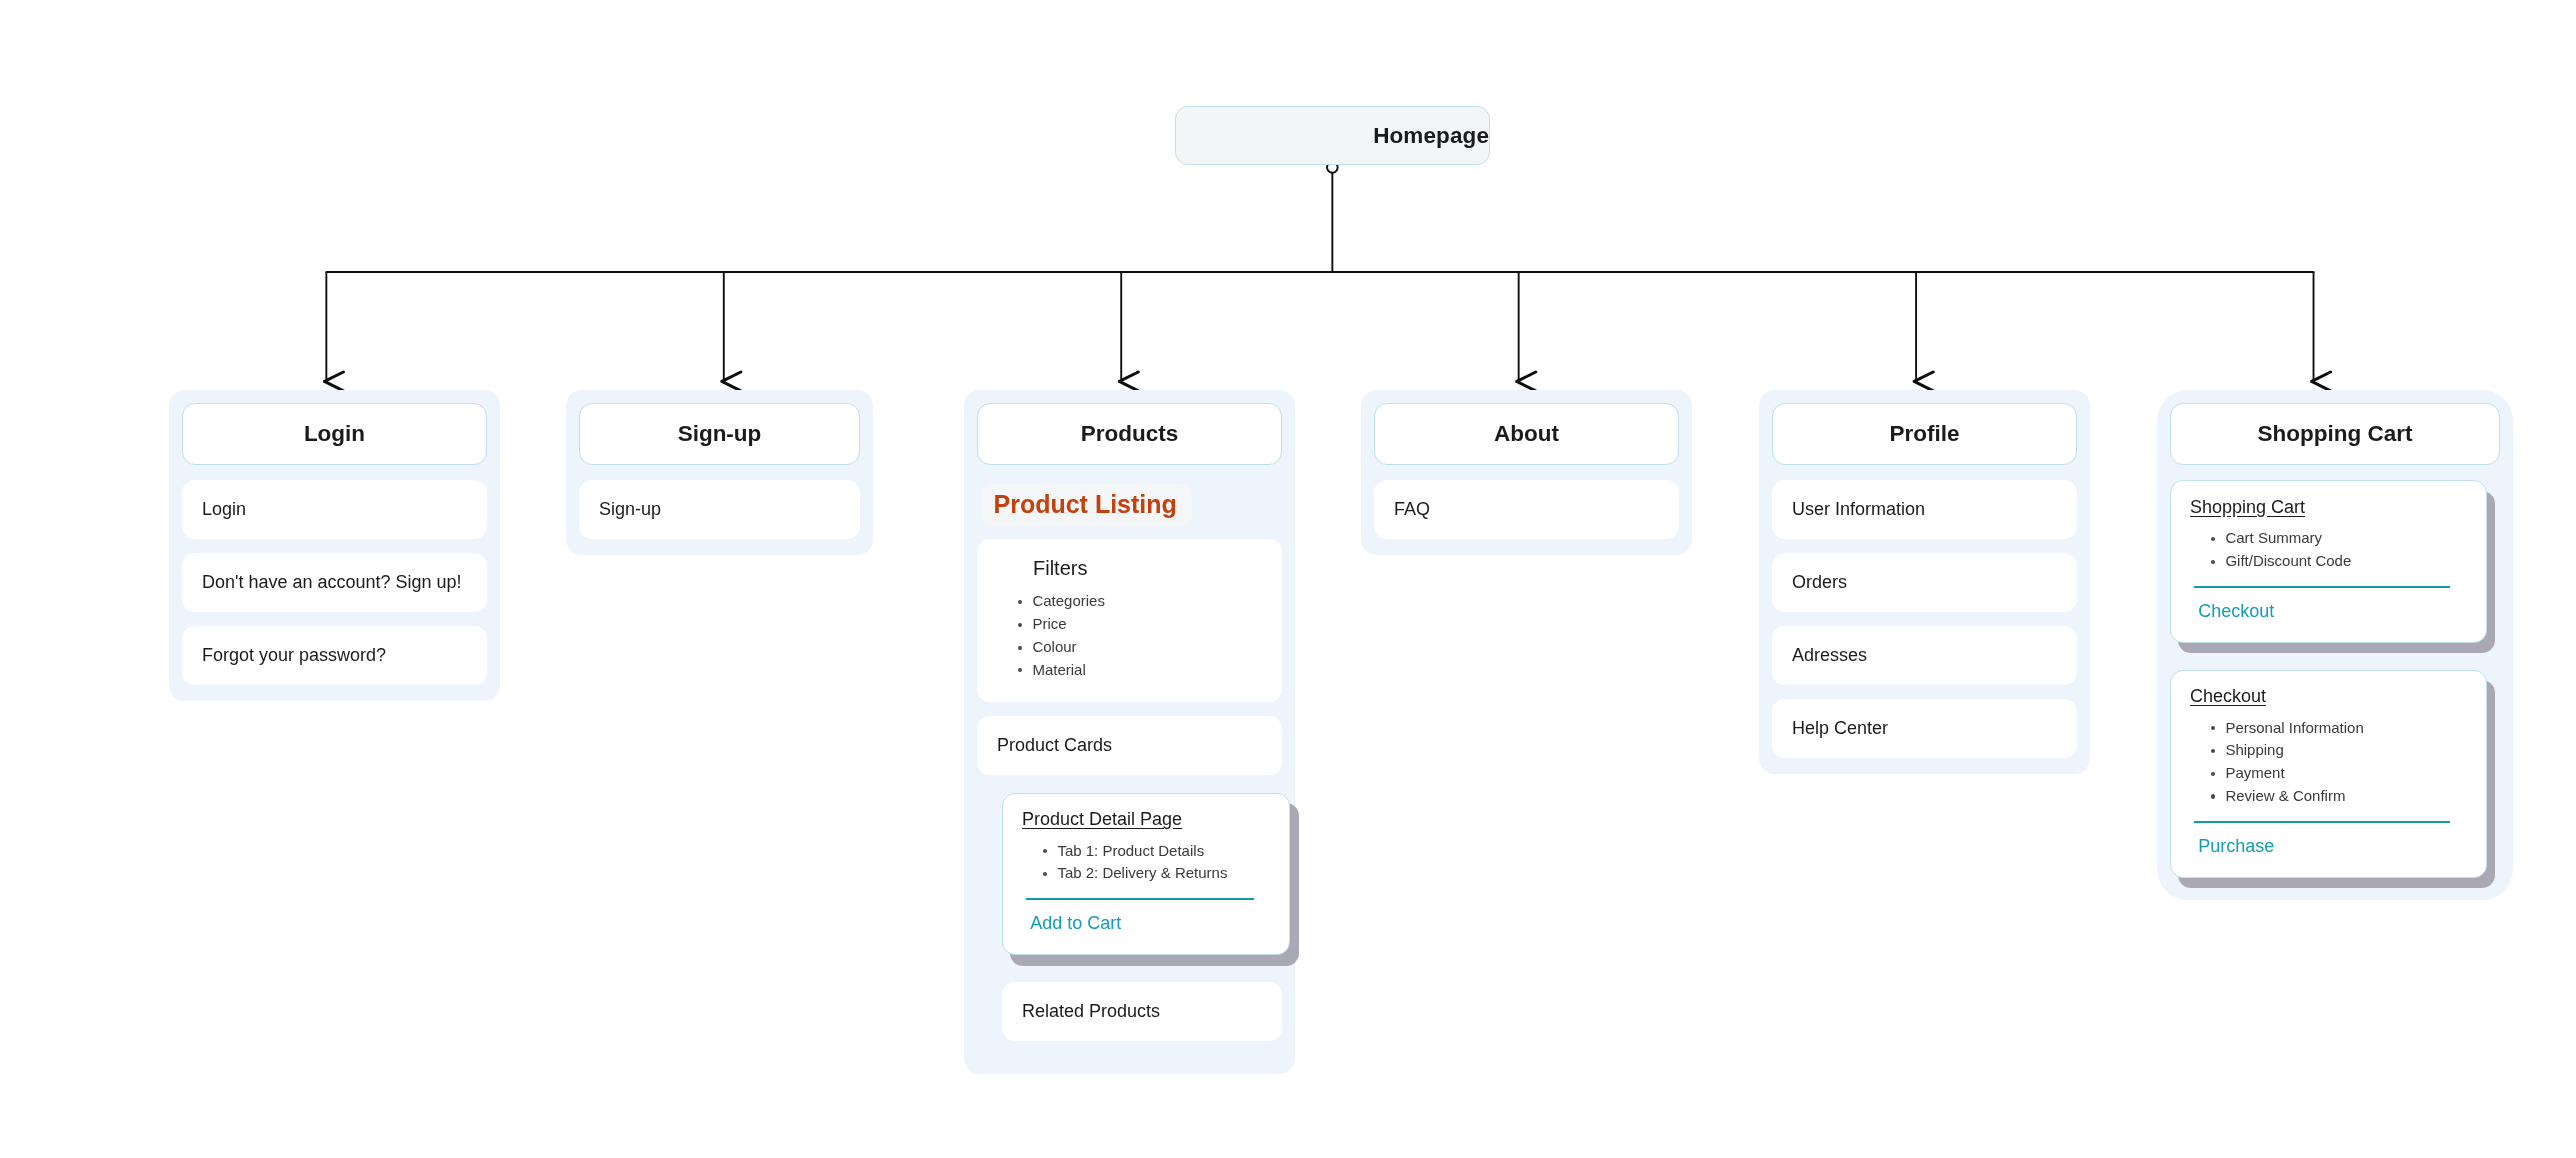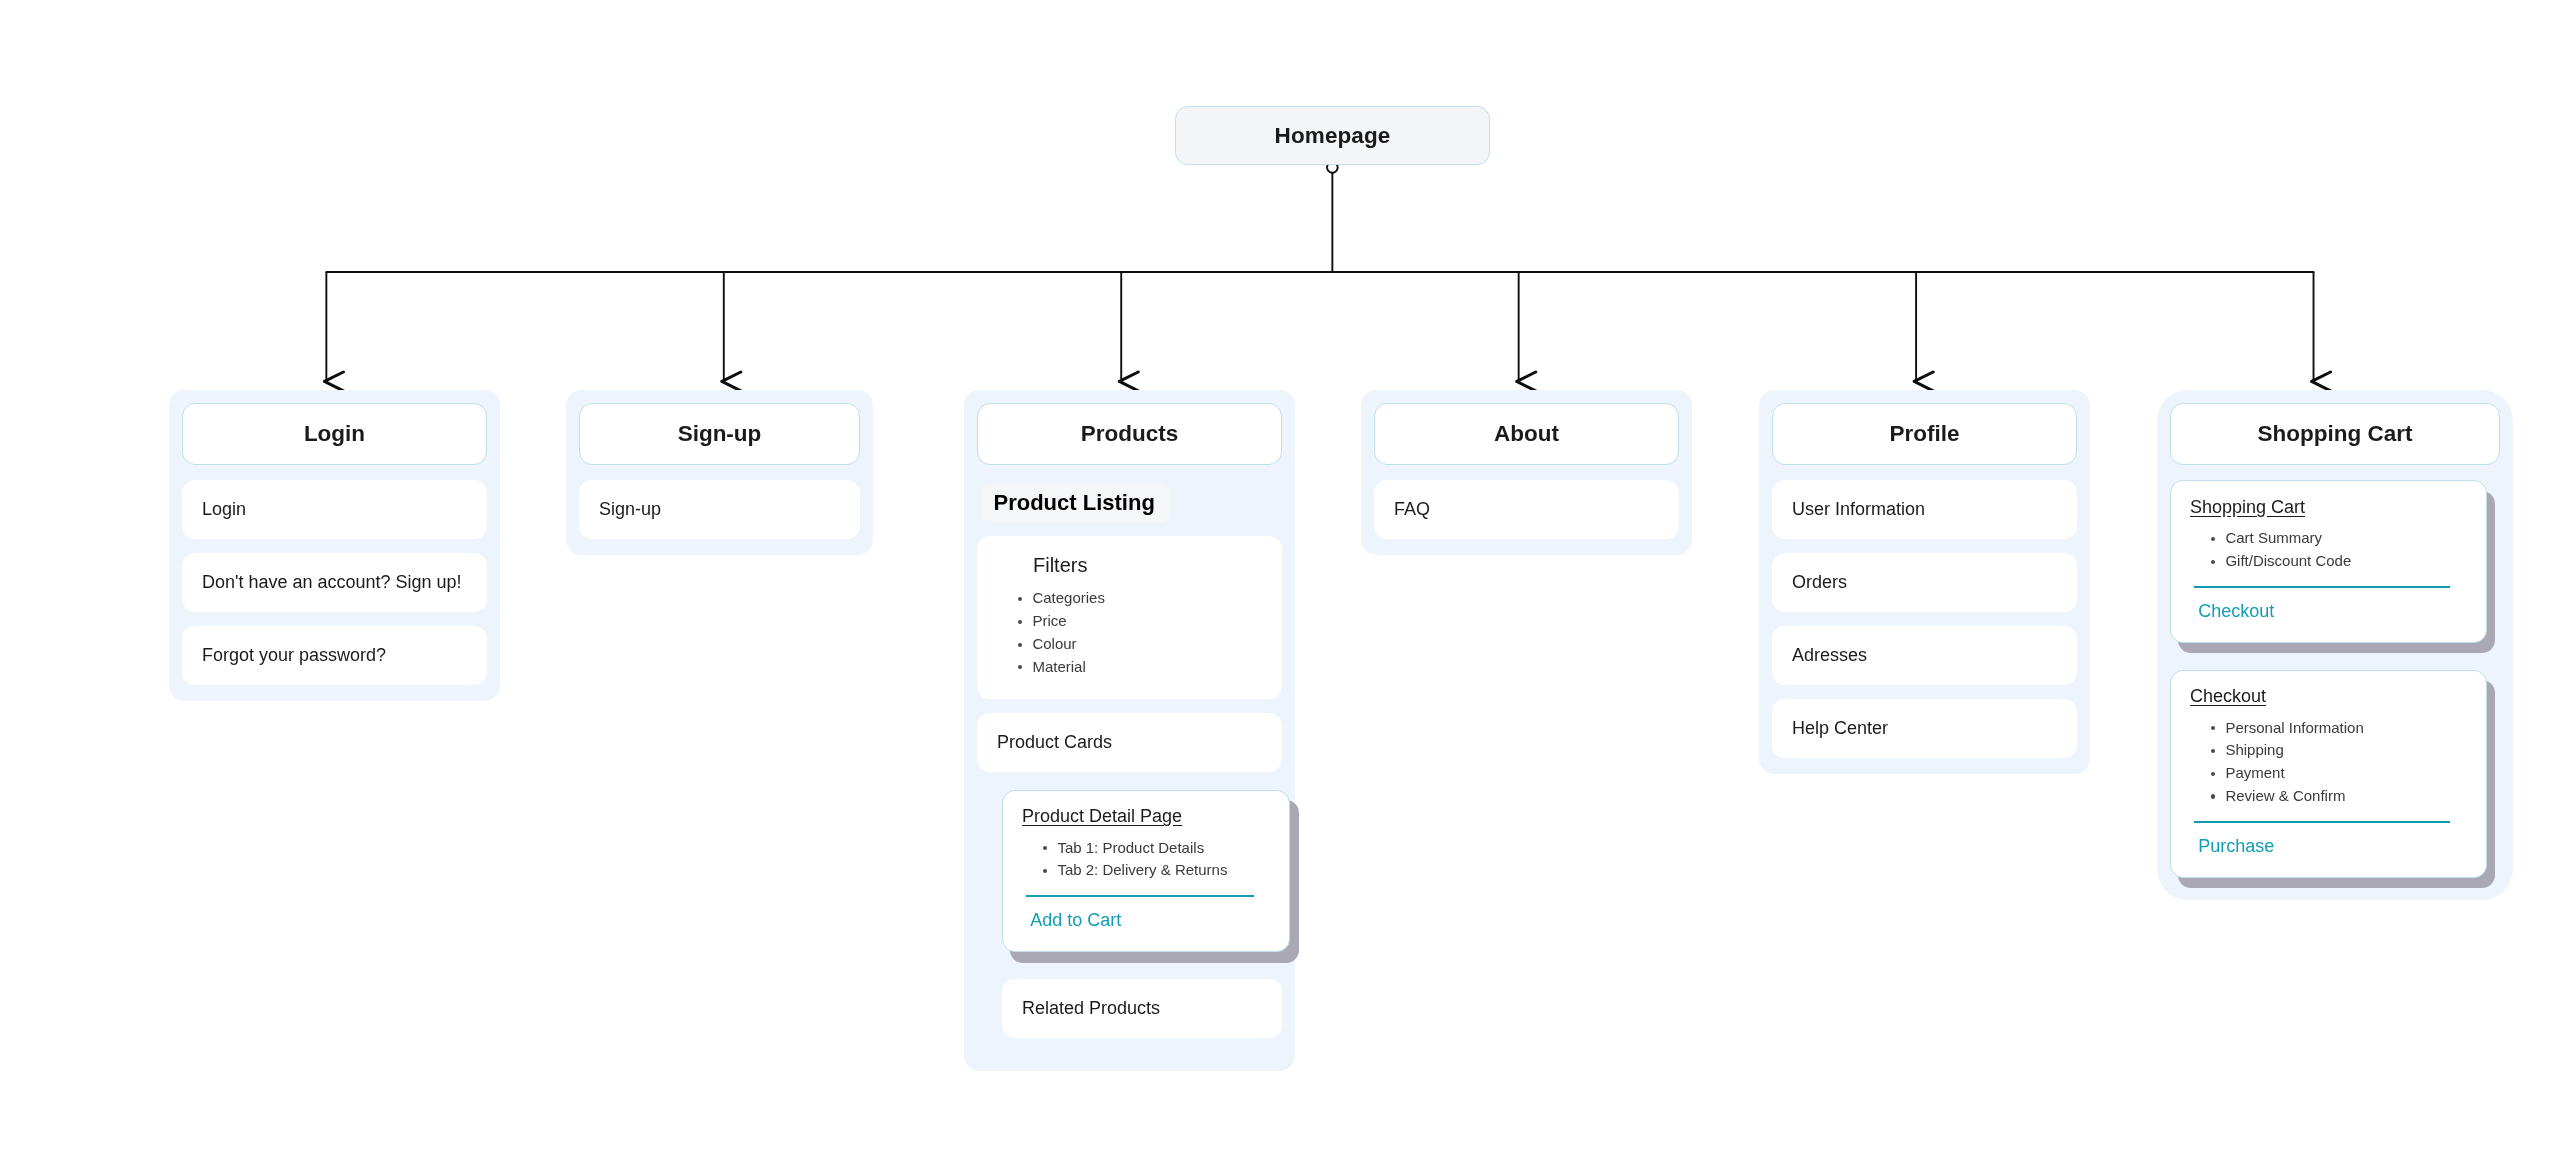--- a/index.html
+++ b/index.html
@@ -40,21 +40,21 @@
     left: 1175px;
     top: 106px;
     width: 315px;
     height: 59px;
     background: #f4f5f7;
     border: 1.8px solid #bfe0ea;
     border-radius: 13px;
     box-sizing: border-box;
     display: flex;
     align-items: center;
-    justify-content: center;
+    justify-content: flex-end;
     z-index: 3;
   }
   .root-node .root-label {
     font-size: 22.5px;
     font-weight: 700;
     letter-spacing: 0.1px;
     color: #1b1b1b;
   }
 
   
@@ -100,23 +100,23 @@
     color: #1b1b1b;
   }
   .item-card:last-child { margin-bottom: 0; }
 
   
   .section-pill {
     display: inline-block;
     background: #f5f6f8;
     border-radius: 10.6px;
     padding: 6px 15.4px 7px 13px;
-    font-size: 22px;
+    font-size: 25px;
     font-weight: 700;
-    color: #000000;
+    color: #c2410c;
     margin: 3.5px 0 13px 3.5px;
   }
 
   
   .group-card {
     box-sizing: border-box;
     width: 100%;
     background: #ffffff;
     border-radius: 13px;
     padding: 18px 20px 20px 20px;

